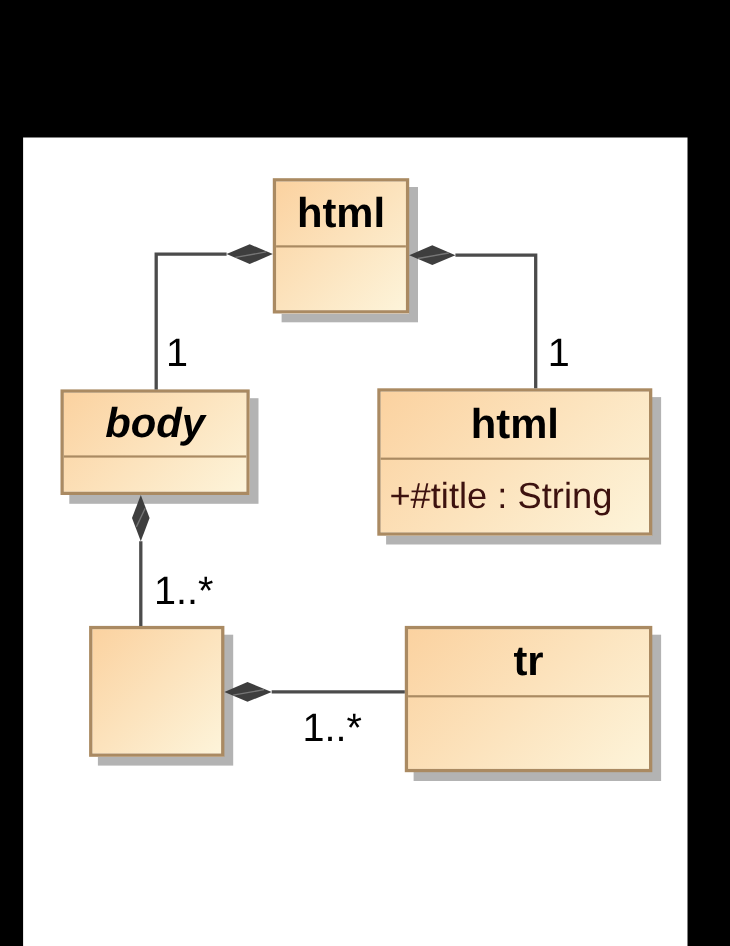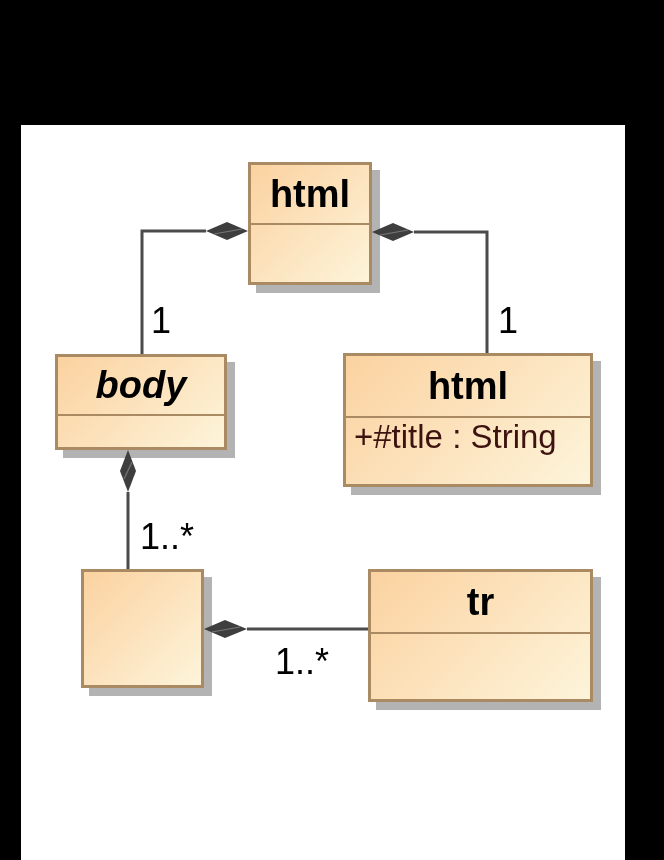--- a/index.html
+++ b/index.html
@@ -38,20 +38,21 @@
     align-items: center;
     justify-content: center;
     font-weight: bold;
     font-size: 38px;
     color: #000000;
     letter-spacing: 0px;
   }
   .uml-class .attrs {
     flex: 1;
     display: flex;
+    align-items: center;
     padding: 0 8px;
     font-size: 33px;
     color: #3d120f;
     white-space: nowrap;
   }
   
   #box-html  { left: 227px; top: 37px;  width: 124px; height: 123px; }
   #box-html .title  { height: 58px; }
   #box-body  { left: 34px;  top: 229px; width: 172px; height: 96px; }
   #box-body .title  { height: 57px; font-style: italic; }

